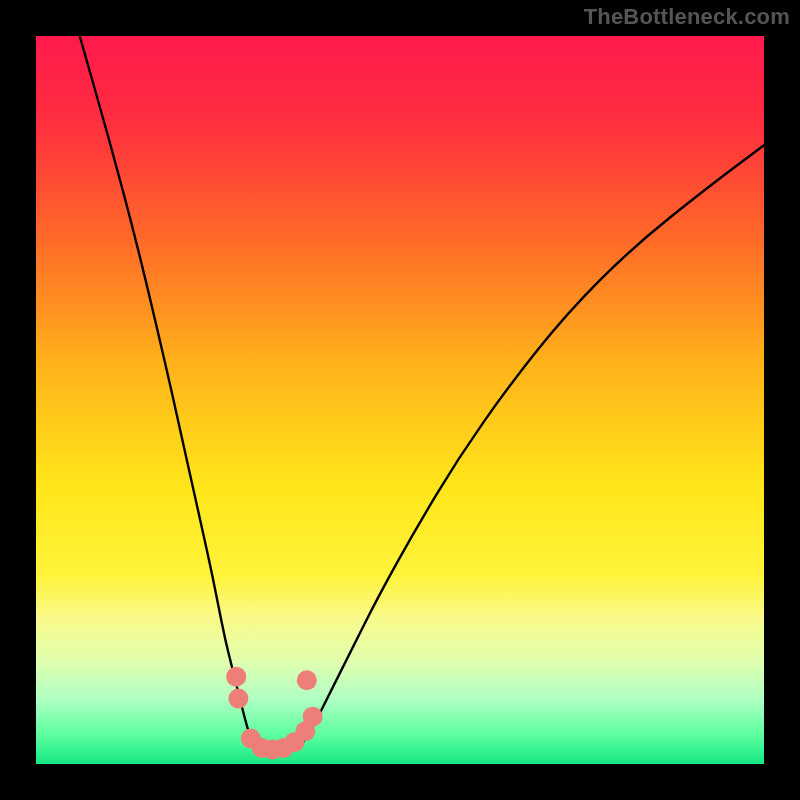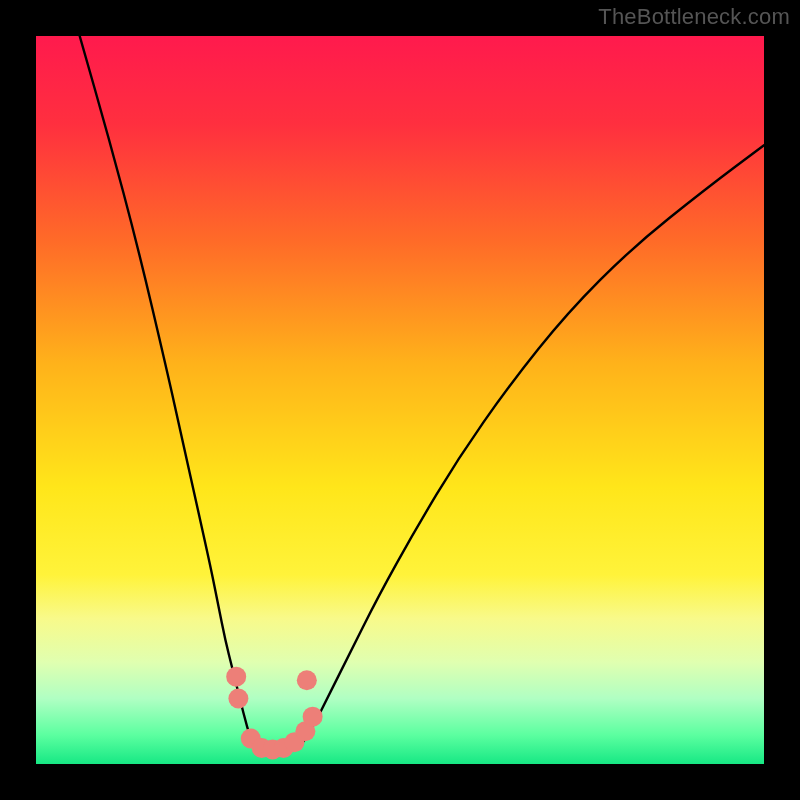--- a/index.html
+++ b/index.html
@@ -18,21 +18,21 @@
     width: 800px;
     height: 800px;
     background: #000;
   }
   .watermark {
     position: absolute;
     top: 4px;
     right: 10px;
     color: #555;
     font-size: 22px;
-    font-weight: 400;
+    font-weight: 700;
     letter-spacing: 0.2px;
     z-index: 10;
   }
   .plot-area {
     position: absolute;
     left: 36px;
     top: 36px;
     width: 728px;
     height: 728px;
   }

